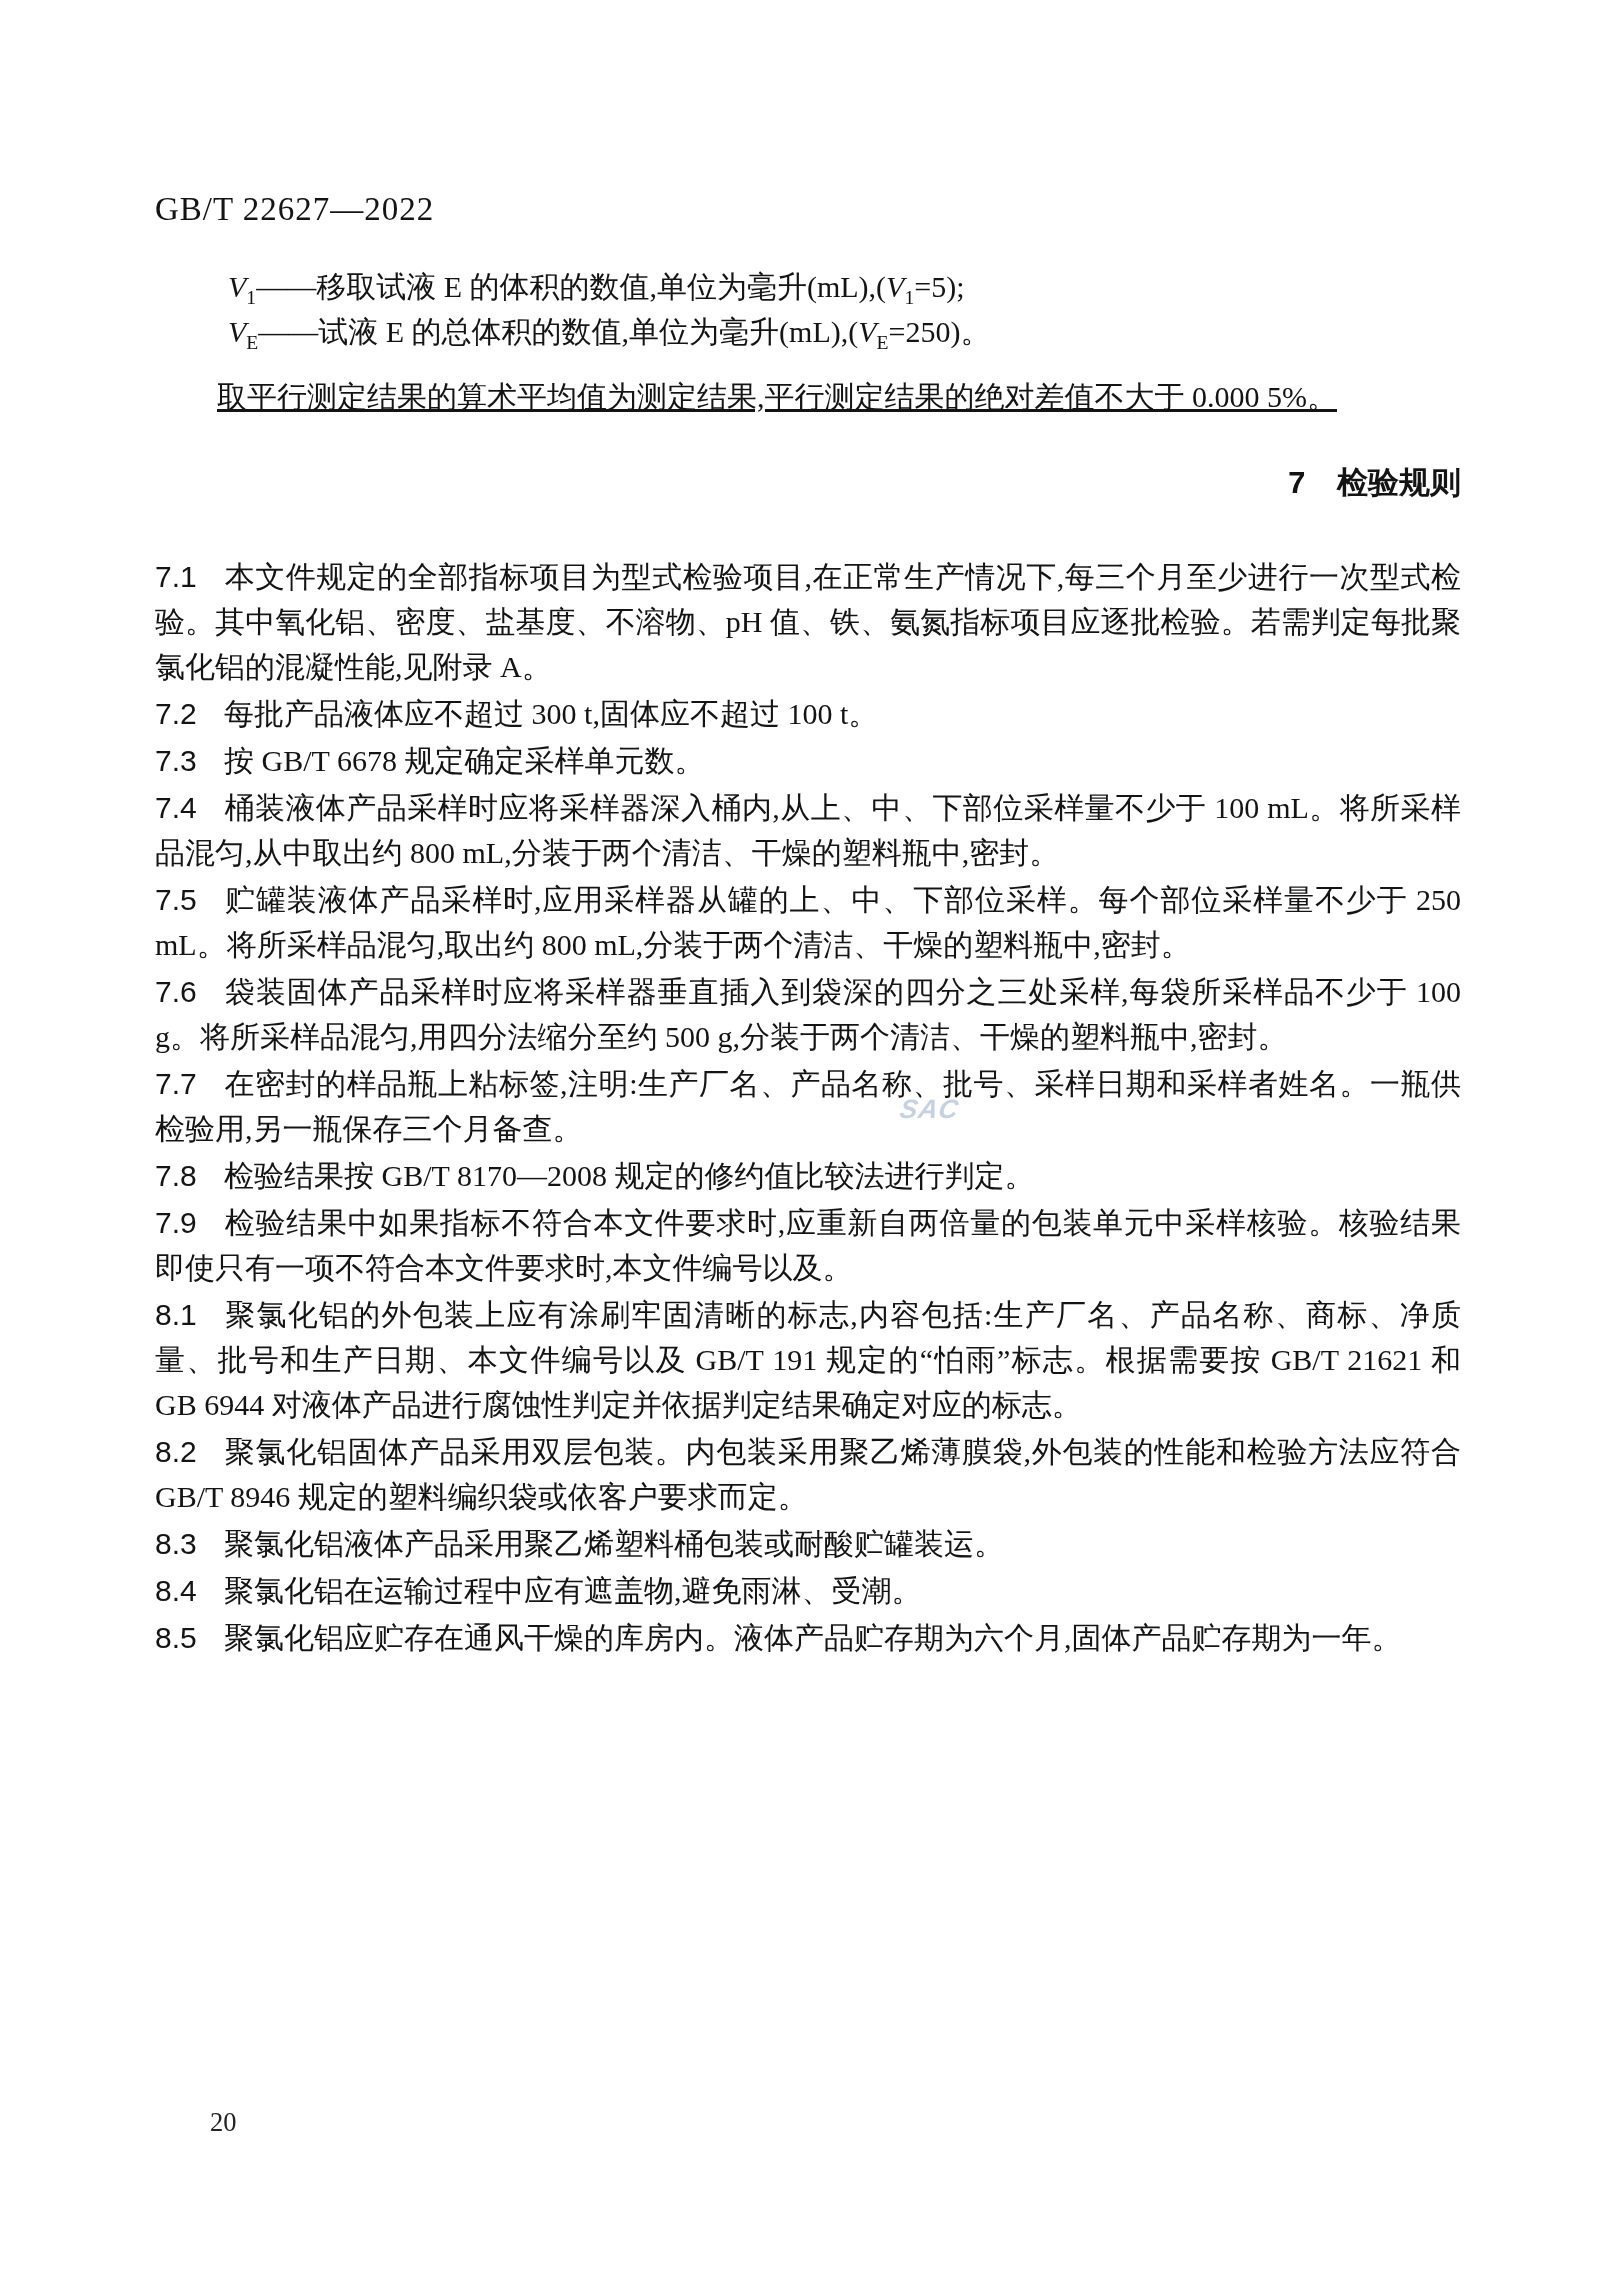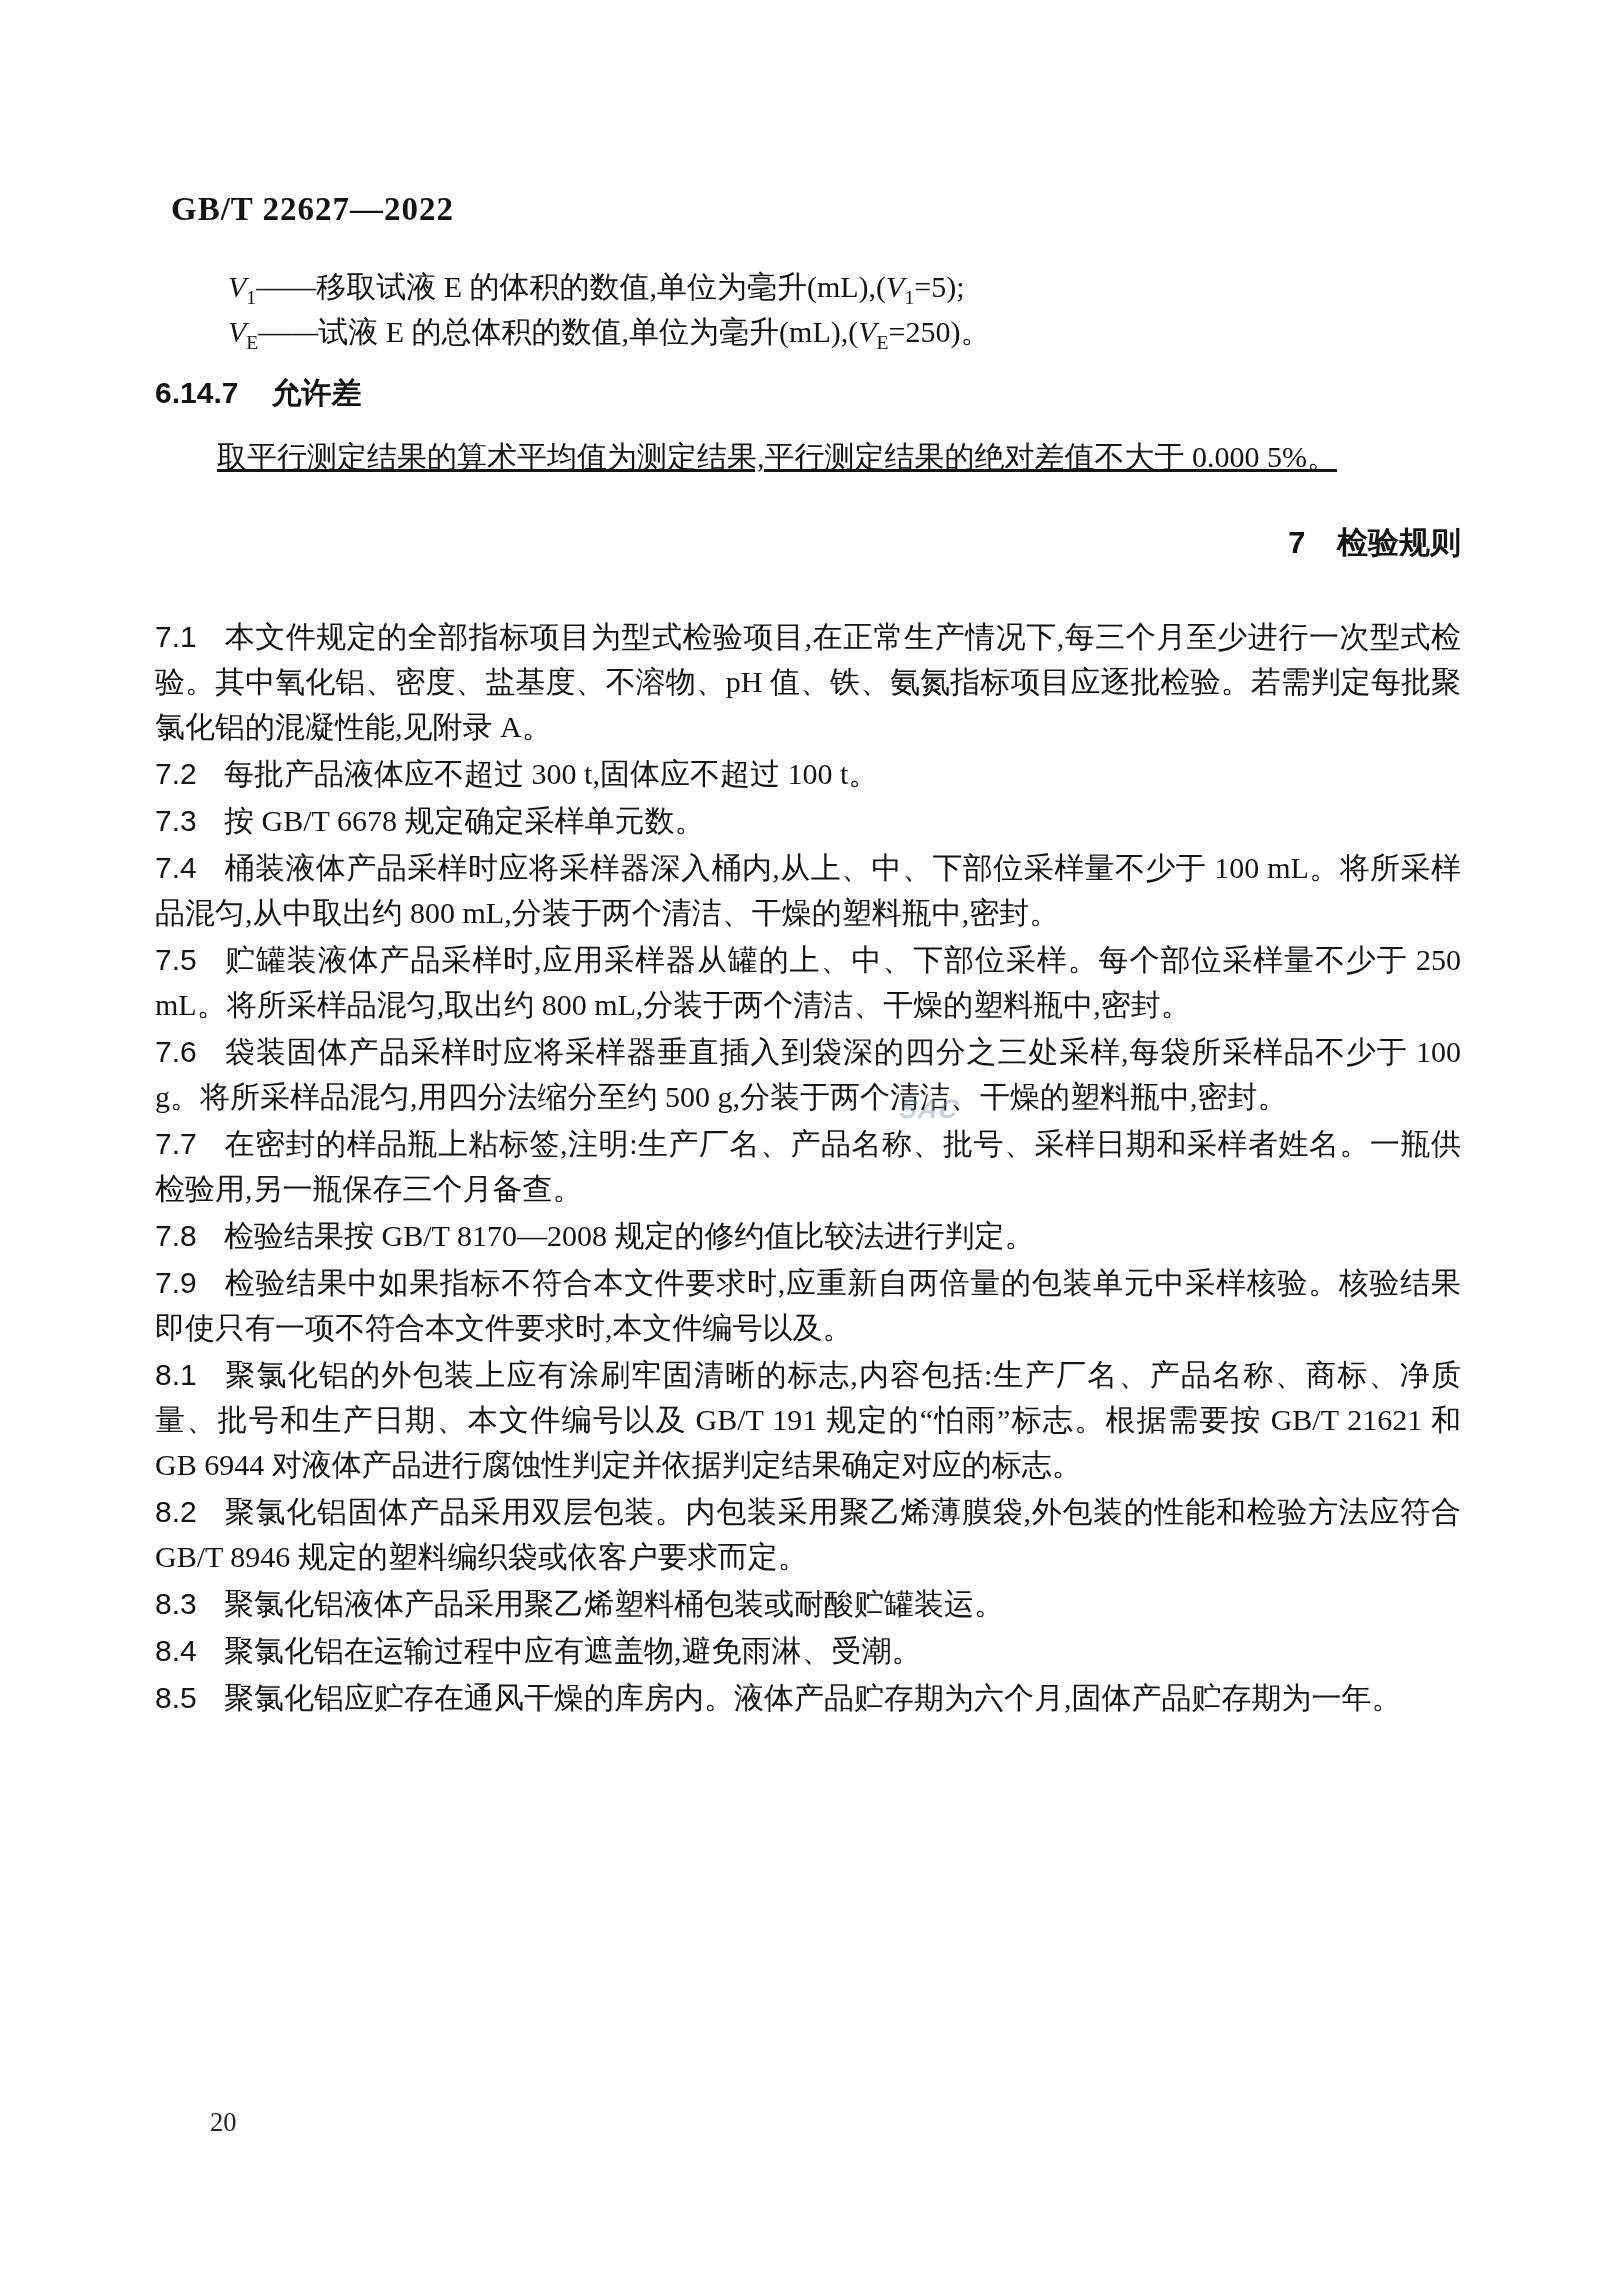--- a/index.html
+++ b/index.html
@@ -11,24 +11,24 @@
     color:#141414;
     overflow:hidden;
   }
   .content {
     position:absolute;
     left:155px; top:186px;
     width:1306px;
   }
   .doc-number {
     font-size:33px;
-    font-weight:bold;
+    font-weight:normal;
     line-height:47px;
     letter-spacing:1px;
-    margin:0 0 31px 16px;
+    margin:0 0 31px 0;
   }
   .sym-line {
     margin:0;
     padding-left:73px;
     font-size:30px;
     line-height:45px;
     white-space:nowrap;
   }
   .sym-line .var { font-style:italic; font-family:"Liberation Serif",serif; }
   .sym-line sub { font-size:19.6px; line-height:0; vertical-align:-6.9px; }
@@ -94,21 +94,20 @@
 
 <div class="page">
   <div class="content">
 
     <div class="doc-number">GB/T 22627—2022</div>
 
     <p class="sym-line"><span class="var">V</span><sub>1</sub><span>——</span><span>移取试液 E 的体积的数值,单位为毫升(mL),(</span><span class="var">V</span><sub>1</sub><span>=5);</span></p>
 
     <p class="sym-line"><span class="var">V</span><sub>E</sub><span>——</span><span>试液 E 的总体积的数值,单位为毫升(mL),(</span><span class="var">V</span><sub>E</sub><span>=250)。</span></p>
 
-    <h3 class="clause-heading"><span class="hnum">6.14.7</span><span>允许差</span></h3>
 
     <p class="indent-para">取平行测定结果的算术平均值为测定结果,平行测定结果的绝对差值不大于 0.000 5%。</p>
 
     <h2 class="section-heading"><span class="hnum">7</span><span>检验规则</span></h2>
 
     <p class="clause-item"><span class="num">7.1</span><span>本文件规定的全部指标项目为型式检验项目,在正常生产情况下,每三个月至少进行一次型式检验。其中氧化铝、密度、盐基度、不溶物、pH 值、铁、氨氮指标项目应逐批检验。若需判定每批聚氯化铝的混凝性能,见附录 A。</span></p>
     <p class="clause-item"><span class="num">7.2</span><span>每批产品液体应不超过 300 t,固体应不超过 100 t。</span></p>
     <p class="clause-item"><span class="num">7.3</span><span>按 GB/T 6678 规定确定采样单元数。</span></p>
     <p class="clause-item"><span class="num">7.4</span><span>桶装液体产品采样时应将采样器深入桶内,从上、中、下部位采样量不少于 100 mL。将所采样品混匀,从中取出约 800 mL,分装于两个清洁、干燥的塑料瓶中,密封。</span></p>
     <p class="clause-item"><span class="num">7.5</span><span>贮罐装液体产品采样时,应用采样器从罐的上、中、下部位采样。每个部位采样量不少于 250 mL。将所采样品混匀,取出约 800 mL,分装于两个清洁、干燥的塑料瓶中,密封。</span></p>

